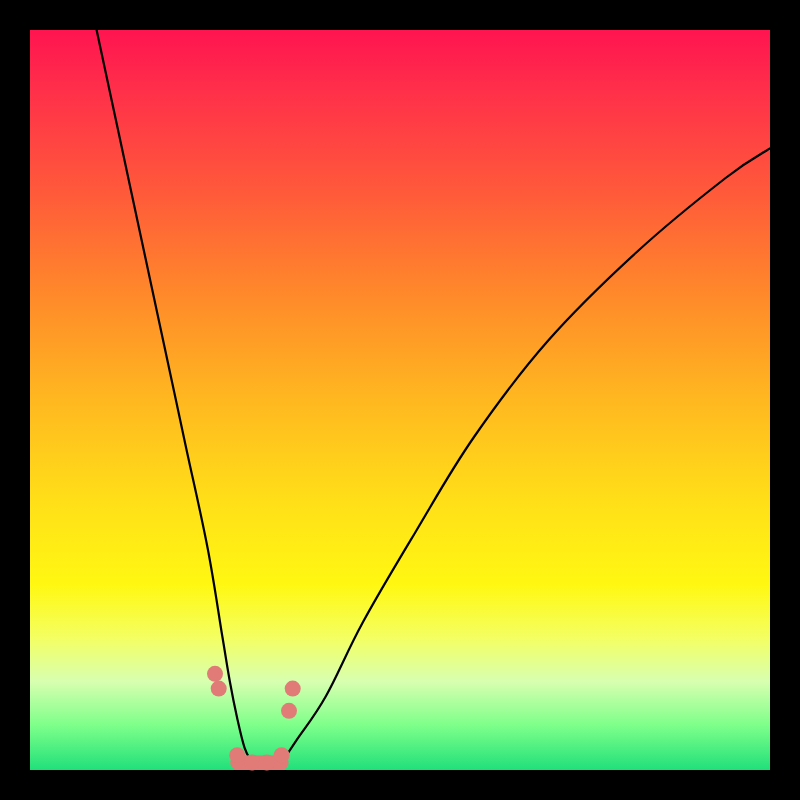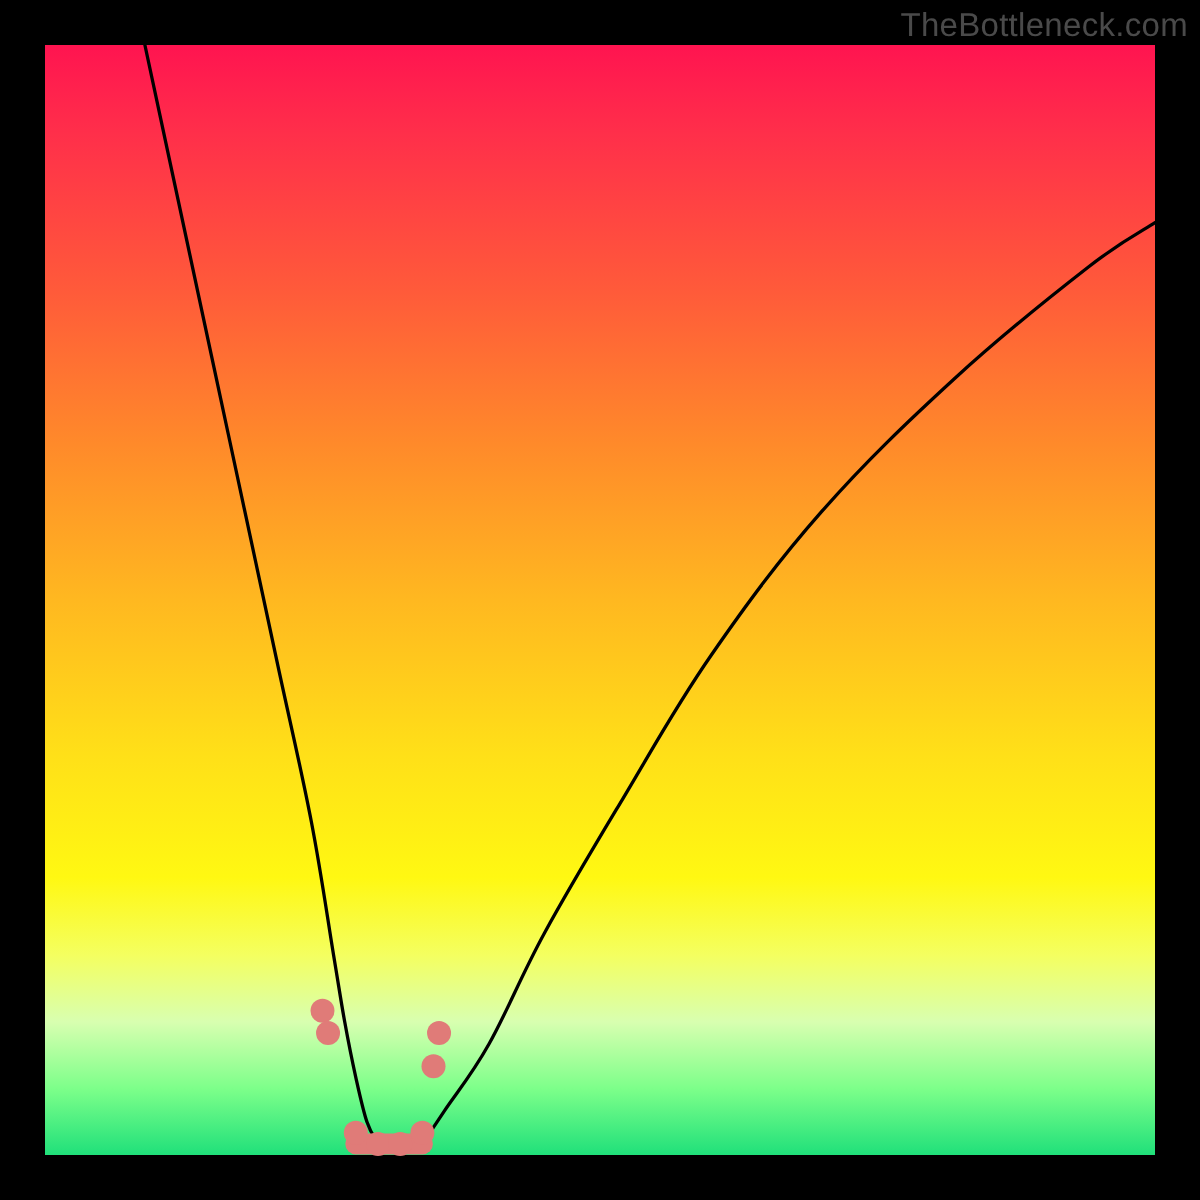--- a/index.html
+++ b/index.html
@@ -72,21 +72,20 @@
     stroke: #e07b78;
     stroke-width: 14;
     stroke-linecap: round;
   }
 </style>
 </head>
 <body>
 
 <div class="frame">
 
-  <div class="watermark">TheBottleneck.com</div>
 
   <div class="plot">
     <svg class="curves" viewBox="0 0 740 740">
       <path id="left-path" class="curve" d="M 66.6,0 C 70.59599999999999,18.648000000000003 80.80799999999999,66.30400000000002 88.8,103.60000000000002 C 96.792,140.89600000000002 103.008,169.90400000000005 111,207.20000000000005 C 118.992,244.49600000000004 125.20799999999998,273.504 133.2,310.8 C 141.19199999999998,348.096 147.40800000000002,377.104 155.4,414.4 C 163.392,451.69599999999997 170.94,483.368 177.6,518 C 184.26,552.632 188.404,582.824 192.4,606.8 C 196.39600000000002,630.776 197.136,636.548 199.8,651.2 C 202.46400000000003,665.8520000000001 204.53600000000003,676.2120000000001 207.20000000000002,688.2 C 209.864,700.188 211.936,709.808 214.6,717.8 C 217.26399999999998,725.7919999999999 220.668,729.936 222,732.6"></path>
       <path id="right-path" class="curve" d="M 251.60000000000002,732.6 C 254.264,728.604 258.40799999999996,722.388 266.4,710.4 C 274.392,698.4119999999999 284.012,687.312 296,666 C 307.988,644.688 317.016,621.304 333,592 C 348.984,562.696 364.82,536.5 384.8,503.2 C 404.78000000000003,469.9 420.024,441.632 444,407 C 467.976,372.368 488.696,344.1 518,310.8 C 547.304,277.5 574.832,251.304 606.8,222 C 638.7679999999999,192.696 671.6239999999999,166.648 695.5999999999999,148 C 719.5759999999999,129.352 732.008,123.72799999999998 740,118.39999999999998"></path>
       <line id="flat" class="flatseg" x1="207.20000000000002" x2="251.60000000000002" y1="732.6" y2="732.6"></line>
       <g id="dots">
           <circle cx="185" cy="643.8" r="8" class="dot"></circle>
           <circle cx="188.70000000000002" cy="658.6" r="8" class="dot"></circle>
           <circle cx="207.20000000000002" cy="725.2" r="8" class="dot"></circle>

